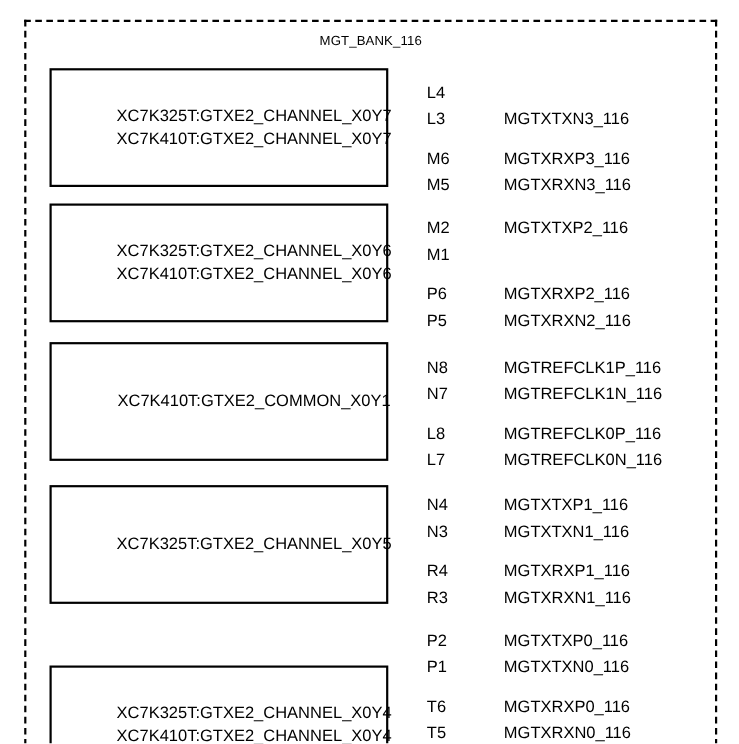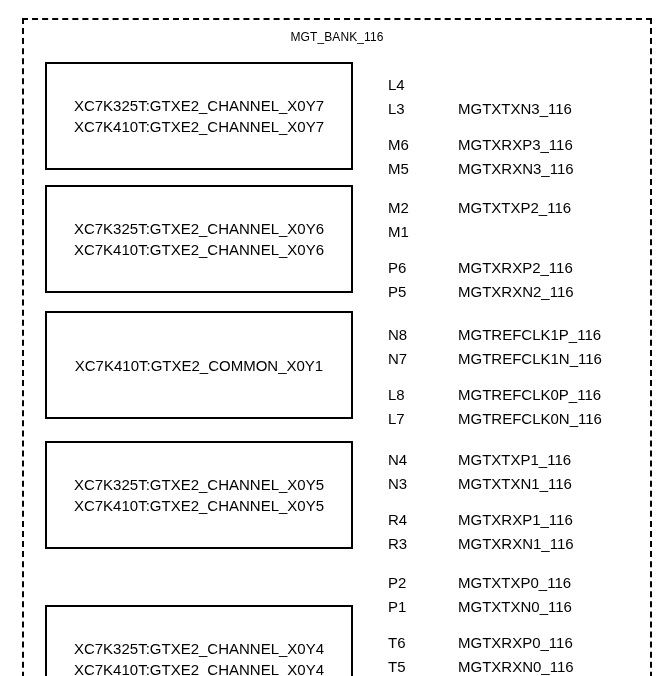--- a/index.html
+++ b/index.html
@@ -59,20 +59,21 @@
     position: absolute;
     left: 0;
     top: 50%;
     transform: translateY(-50%);
     width: 100%;
     text-align: center;
     line-height: 21px;
     font-size: 15px;
     color: #000000;
     white-space: nowrap;
+    padding-left: 32px;
   }
   .prim-line {
     display: block;
   }
 
   
   .pin-row {
     position: absolute;
     left: 388px;
     width: 262px;
@@ -117,21 +118,20 @@
         </div>
       </div>
       <div class="prim-box" style="top: 311px;">
         <div class="prim-lines">
           <span class="prim-line">XC7K410T:GTXE2_COMMON_X0Y1</span>
         </div>
       </div>
       <div class="prim-box" style="top: 441px;">
         <div class="prim-lines">
           <span class="prim-line">XC7K325T:GTXE2_CHANNEL_X0Y5</span>
-          <span class="prim-line">XC7K410T:GTXE2_CHANNEL_X0Y5</span>
         </div>
       </div>
       <div class="prim-box" style="top: 565px; margin-top: 40px;">
         <div class="prim-lines">
           <span class="prim-line">XC7K325T:GTXE2_CHANNEL_X0Y4</span>
           <span class="prim-line">XC7K410T:GTXE2_CHANNEL_X0Y4</span>
         </div>
       </div>
     </div>
 

